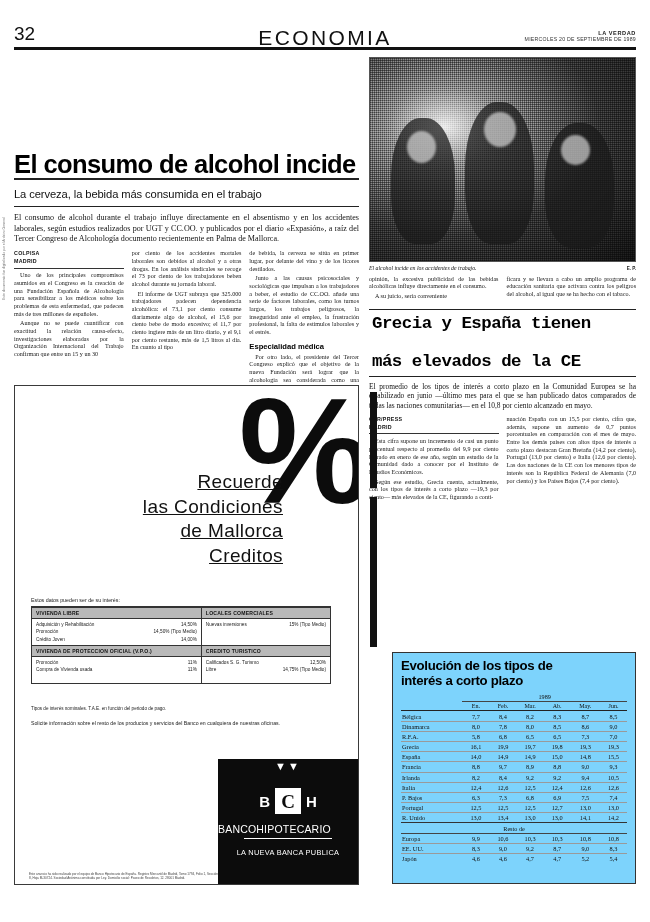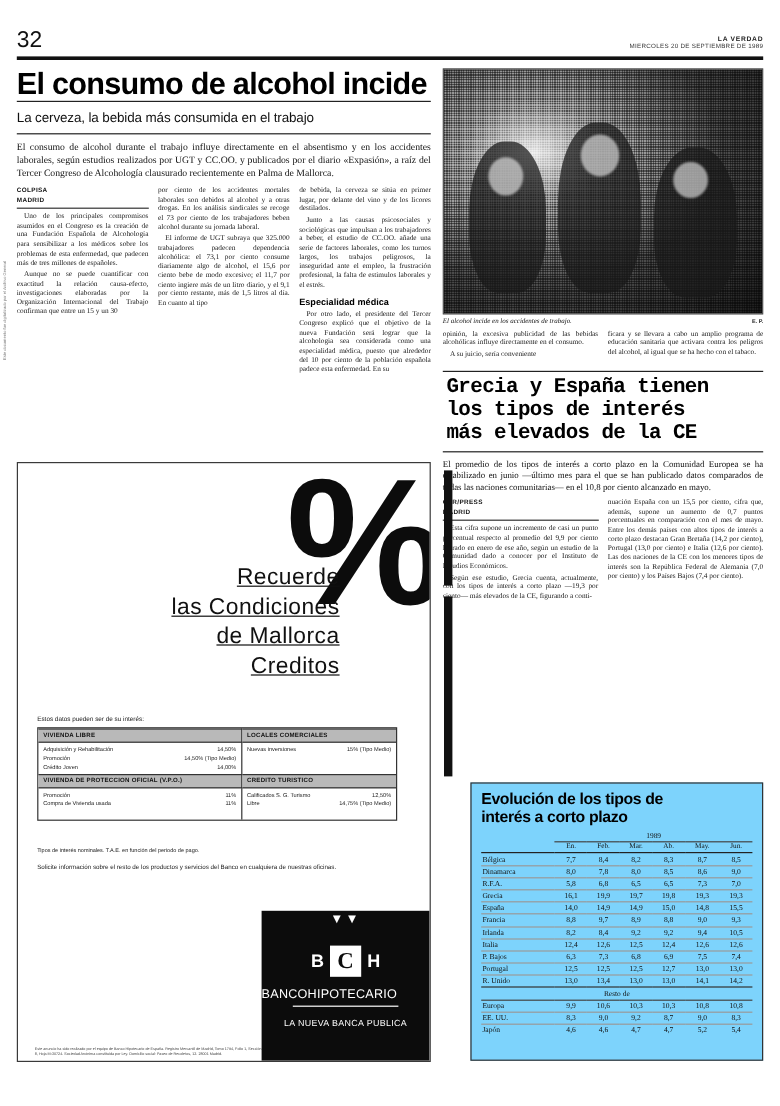--- a/index.html
+++ b/index.html
@@ -17,21 +17,21 @@
   .masthead{display:flex;align-items:flex-end;justify-content:space-between;padding-top:24px;}
   .folio{font-family:"Liberation Sans",sans-serif;font-size:19px;font-weight:400;color:#111;line-height:1;}
   .section-name{font-family:"Liberation Sans",sans-serif;font-size:21px;letter-spacing:2.4px;color:#111;
     position:absolute;left:0;right:0;text-align:center;top:26px;}
   .masthead-right{text-align:right;line-height:1.15;}
   .paper-name{font-family:"Liberation Sans",sans-serif;font-size:5.6px;font-weight:bold;letter-spacing:.6px;color:#222;}
   .paper-date{font-family:"Liberation Sans",sans-serif;font-size:5.2px;letter-spacing:.25px;color:#333;margin-top:1px;}
   .rule-thick{height:2.6px;background:#111;margin-top:4px;}
 
   
-  .story1{display:flex;gap:10px;margin-top:7px;}
+  .story1{display:flex;gap:10px;margin-top:7px;align-items:center;}
   .s1-left{width:345px;flex:0 0 345px;}
   .s1-right{flex:1;}
   .headline{
     font-family:"Liberation Sans",sans-serif;font-weight:bold;font-size:25.5px;line-height:1.07;
     letter-spacing:-0.6px;color:#000;margin:0;
   }
   .subhead{
     font-family:"Liberation Sans",sans-serif;font-size:11.2px;color:#111;margin-top:8px;padding-bottom:3px;
     letter-spacing:-0.1px;
   }
@@ -135,38 +135,39 @@
   .blackbar{position:absolute;left:370px;top:392px;width:7px;height:96px;background:#111;}
   .blackbar2{position:absolute;left:370px;top:497px;width:7px;height:150px;background:#111;}
 </style>
 </head>
 <body>
 
 <div class="page">
 
   <div class="masthead">
     <div class="folio">32</div>
+    <div class="section-name">ECONOMIA</div>
     <div class="masthead-right">
       <div class="paper-name">LA VERDAD</div>
       <div class="paper-date">MIERCOLES 20 DE SEPTIEMBRE DE 1989</div>
     </div>
   </div>
   <div class="rule-thick"></div>
 
   <div class="story1">
 
     <div class="s1-left">
       <h1 class="headline">
         <span>El consumo de alcohol incide</span><br>
       </h1>
       <div class="hr-med"></div>
       <div class="subhead">La cerveza, la bebida más consumida en el trabajo</div>
       <div class="hr-thin"></div>
 
-      <div class="lead">El consumo de alcohol durante el trabajo influye directamente en el absentismo y en los accidentes laborales, según estudios realizados por UGT y CC.OO. y publicados por el diario «Expasión», a raíz del Tercer Congreso de Alcohología clausurado recientemente en Palma de Mallorca.</div>
+      <div class="lead">El consumo de alcohol durante el trabajo influye directamente en el absentismo y en los accidentes laborales, según estudios realizados por UGT y CC.OO. y publicados por el diario «Expasión», a raíz del Tercer Congreso de Alcohología documento recientemente en Palma de Mallorca.</div>
 
       <div class="cols3">
         <div class="col">
           <div class="byline">COLPISA</div>
           <div class="byline">MADRID</div>
           <div class="byline-rule"></div>
           <div class="bodytext">
             <p>Uno de los principales compromisos asumidos en el Congreso es la creación de una Fundación Española de Alcohología para sensibilizar a los médicos sobre los problemas de esta enfermedad, que padecen más de tres millones de españoles.</p>
             <p>Aunque no se puede cuantificar con exactitud la relación causa-efecto, investigaciones elaboradas por la Organización Internacional del Trabajo confirman que entre un 15 y un 30</p>
           </div>
@@ -216,21 +217,21 @@
           <div class="bodytext">
             <p class="noind">ficara y se llevara a cabo un amplio programa de educación sanitaria que activara contra los peligros del alcohol, al igual que se ha hecho con el tabaco.</p>
           </div>
         </div>
       </div>
 
       <div class="story2">
         <div class="hr-med"></div>
         <h2 class="headline2" style="margin-top:5px;">
           <span>Grecia y España tienen</span><br>
-          <span>los tipos de interés</span><br>
+          <br>
           <span>más elevados de la CE</span>
         </h2>
         <div class="hr-thin" style="margin-top:4px;"></div>
         <div class="lead2">El promedio de los tipos de interés a corto plazo en la Comunidad Europea se ha estabilizado en junio —último mes para el que se han publicado datos comparados de todas las naciones comunitarias— en el 10,8 por ciento alcanzado en mayo.</div>
         <div class="cols2">
           <div class="col">
             <div class="byline">OTR/PRESS</div>
             <div class="byline">MADRID</div>
             <div class="byline-rule"></div>
             <div class="bodytext">

